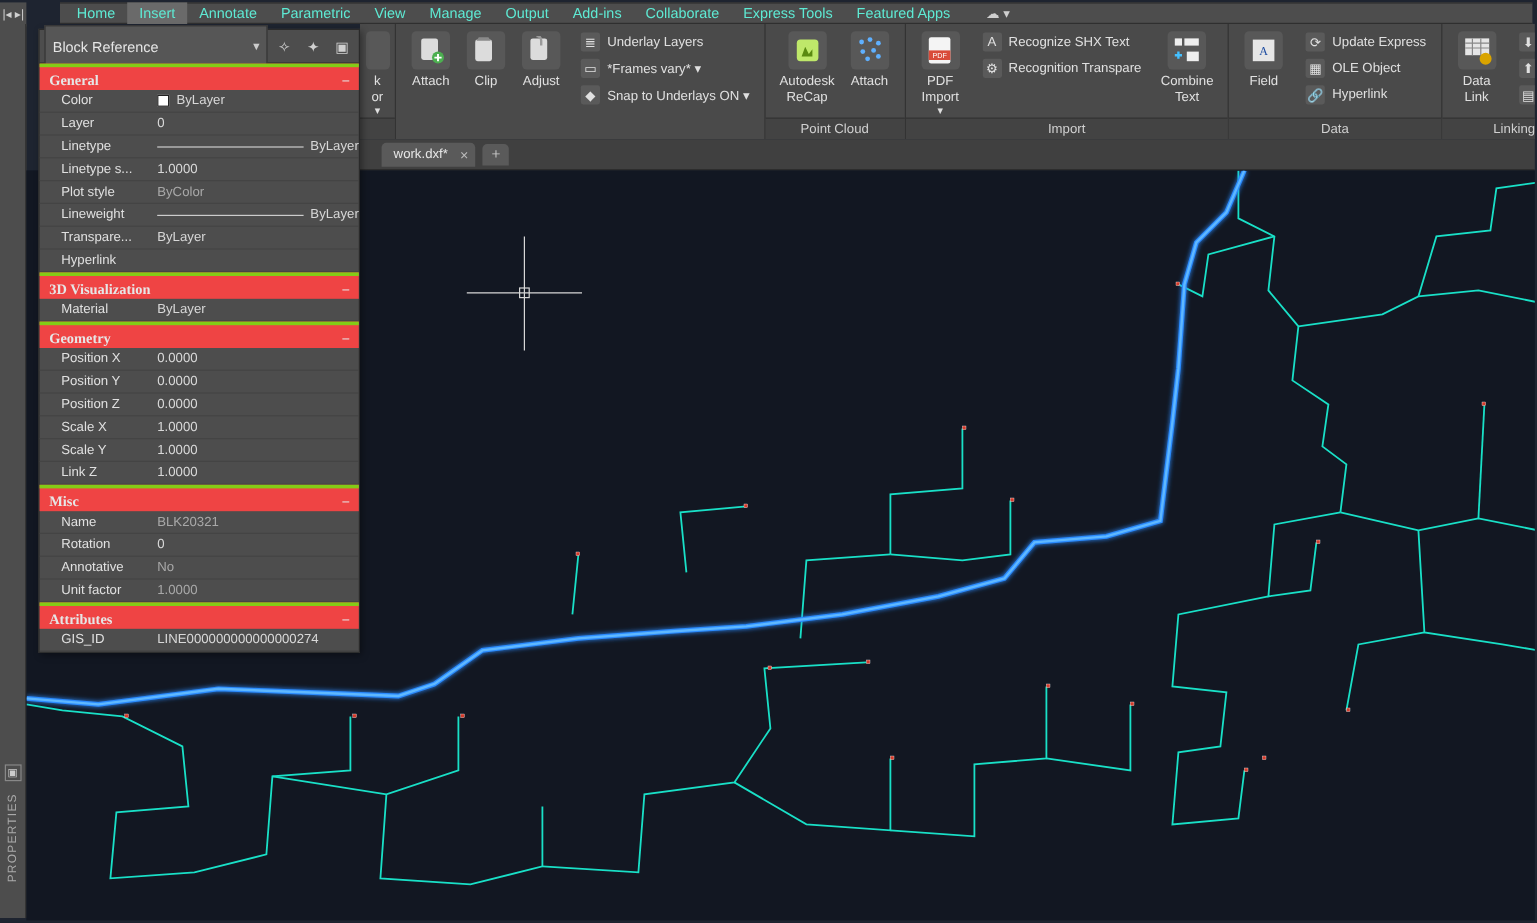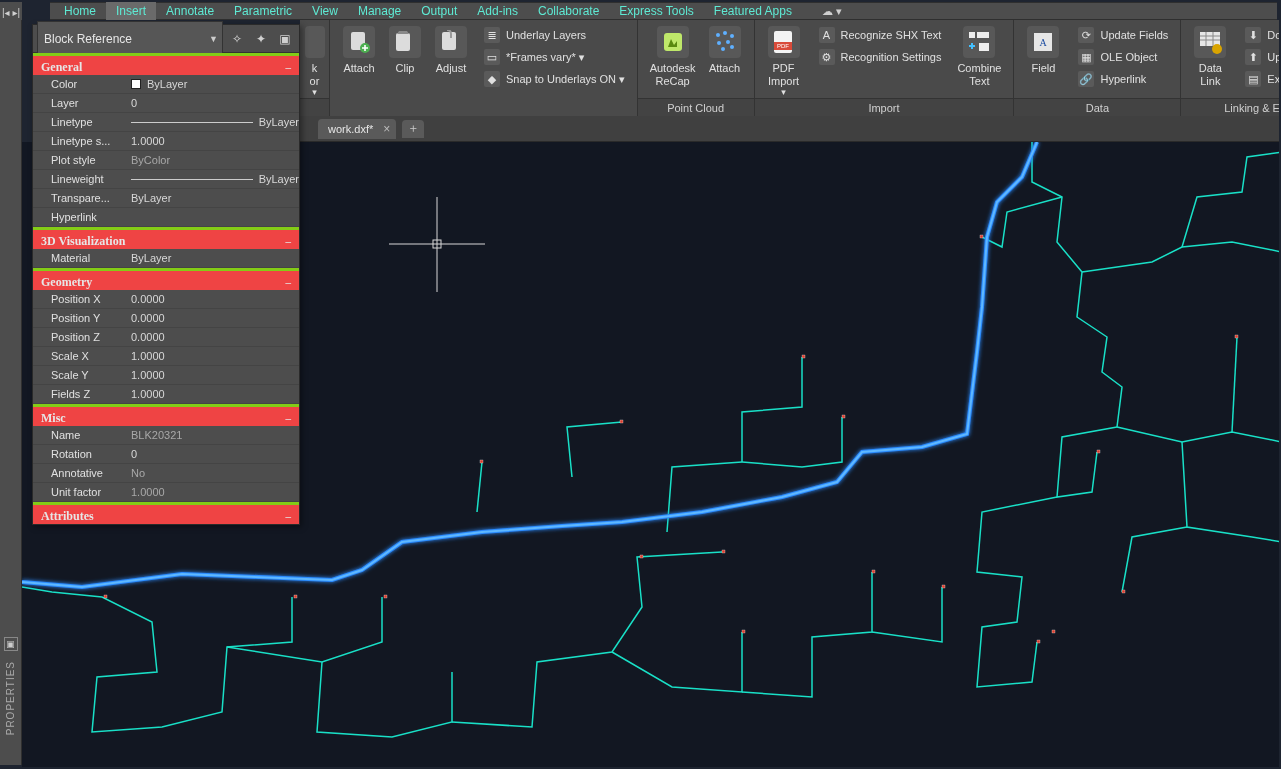--- a/index.html
+++ b/index.html
@@ -383,21 +383,21 @@
 Import</span>
         <span class="dd">▾</span>
       </div>
       <div class="panel-col" style="margin-left:6px;">
         <div class="rowbtn">
           <span class="sico">A</span>
           <span>Recognize SHX Text</span>
         </div>
         <div class="rowbtn">
           <span class="sico">⚙</span>
-          <span>Recognition Settings</span>
+          <span>Recognition Transpare</span>
         </div>
       </div>
       <div class="bigbtn" style="margin-left:6px">
         <div class="ico">
           <svg width="26" height="26">
               <rect x="3" y="3" width="6" height="6" fill="#eee"></rect>
               <rect x="11" y="3" width="12" height="6" fill="#eee"></rect>
               <path d="M6 14v6m-3-3h6" stroke="#44c0ff" stroke-width="2"></path>
               <rect x="13" y="14" width="10" height="8" fill="#eee"></rect>
             </svg>
@@ -416,21 +416,21 @@
           <svg width="26" height="26">
               <rect x="4" y="4" width="18" height="18" fill="#e6e6e6"></rect>
               <text x="13" y="17" text-anchor="middle" font-size="10" font-family="serif" fill="#1a4aa0">A</text>
             </svg>
         </div>
         <span>Field</span>
       </div>
       <div class="panel-col" style="margin-left:6px;">
         <div class="rowbtn">
           <span class="sico">⟳</span>
-          <span>Update Fields</span>
+          <span>Update Express</span>
         </div>
         <div class="rowbtn">
           <span class="sico">▦</span>
           <span>OLE Object</span>
         </div>
         <div class="rowbtn">
           <span class="sico">🔗</span>
           <span>Hyperlink</span>
         </div>
       </div>
@@ -627,35 +627,39 @@
       </div>
       <div class="prop-row">
         <div class="key">Scale X</div>
         <div class="val">1.0000</div>
       </div>
       <div class="prop-row">
         <div class="key">Scale Y</div>
         <div class="val">1.0000</div>
       </div>
       <div class="prop-row">
-        <div class="key">Fields Z</div>
+        <div class="key">Link Z</div>
         <div class="val">1.0000</div>
       </div>
       <div class="prop-section-head">Misc<span class="collapse">–</span></div>
       <div class="prop-row">
         <div class="key">Name</div>
         <div class="val dim">BLK20321</div>
       </div>
       <div class="prop-row">
         <div class="key">Rotation</div>
         <div class="val">0</div>
       </div>
       <div class="prop-row">
         <div class="key">Annotative</div>
         <div class="val dim">No</div>
       </div>
       <div class="prop-row">
         <div class="key">Unit factor</div>
         <div class="val dim">1.0000</div>
       </div>
       <div class="prop-section-head">Attributes<span class="collapse">–</span></div>
+      <div class="prop-row">
+        <div class="key">GIS_ID</div>
+        <div class="val">LINE000000000000000274</div>
+      </div>
     </div>
 </div>
 
 </body></html>

